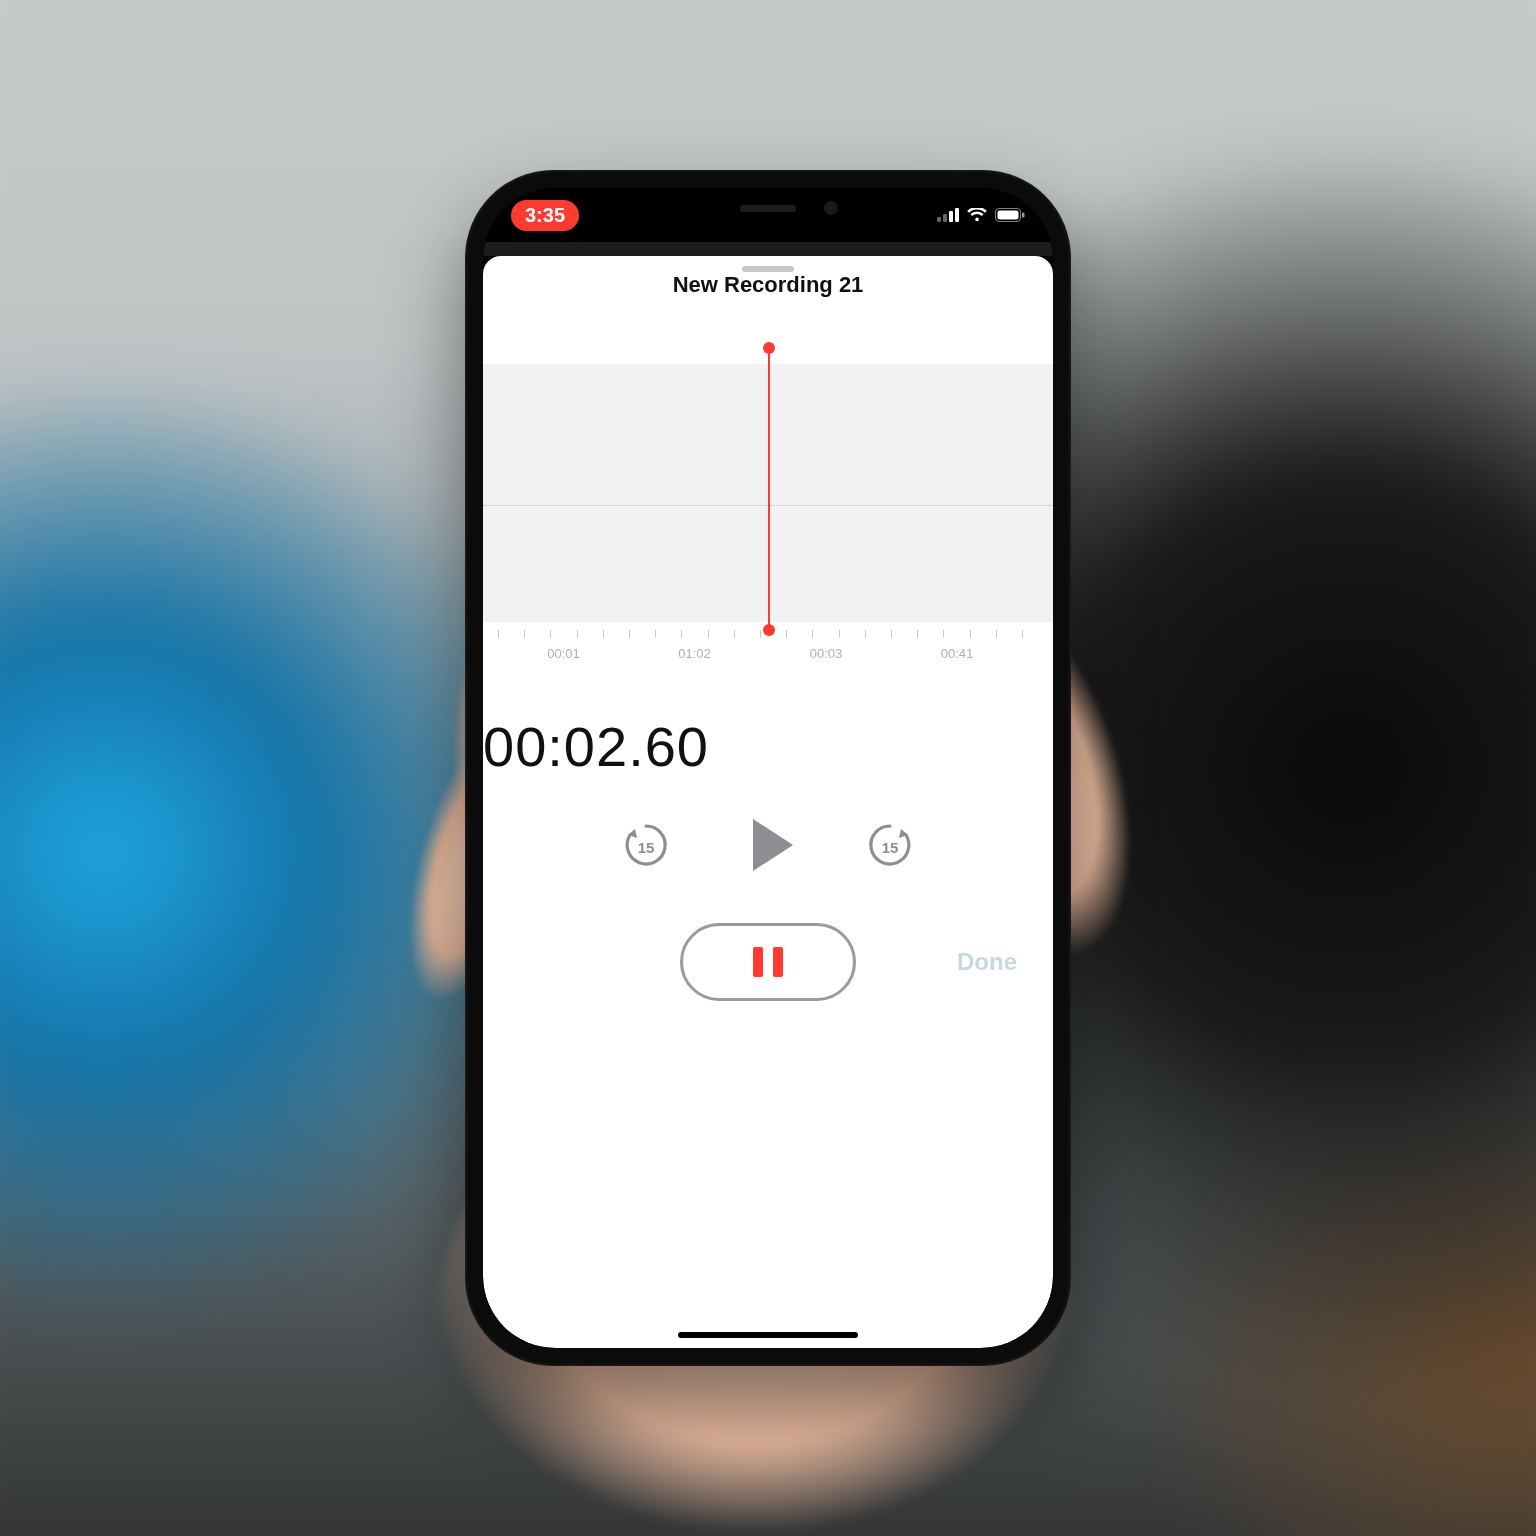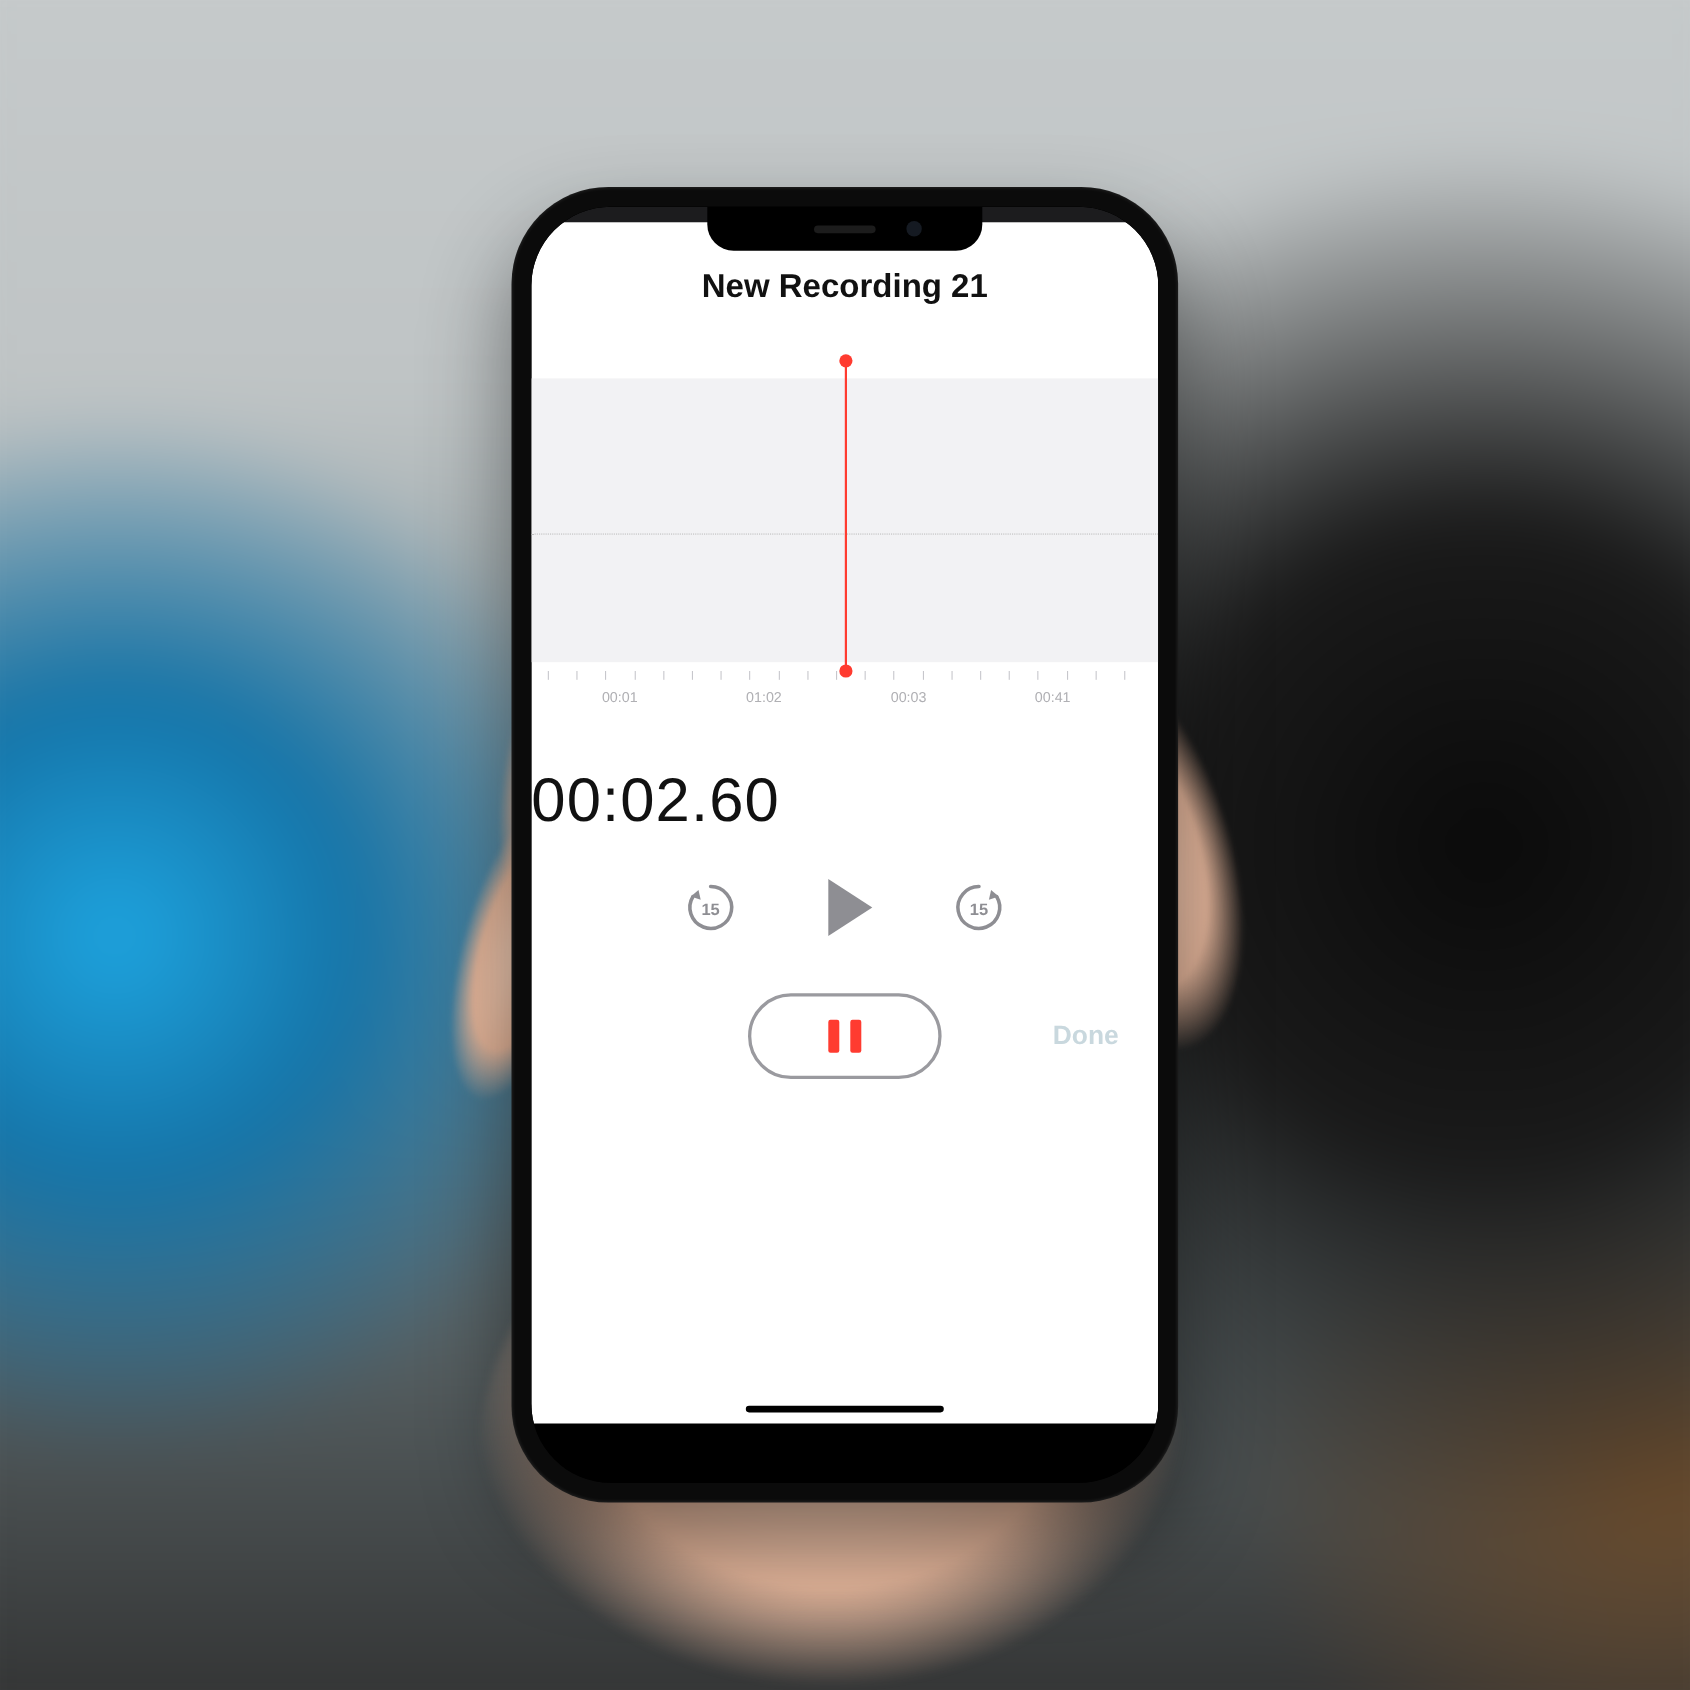--- a/index.html
+++ b/index.html
@@ -54,21 +54,21 @@
   .sicons{display:flex;align-items:center;gap:8px;}
   .sheet-backdrop{background:#1c1c1e;height:14px;}
   .sheet{
     background:#fff;
     height:calc(100% - 54px - 14px);
     border-radius:18px 18px 0 0;
     position:relative;
     display:flex;flex-direction:column;
   }
   .grabber{width:52px;height:6px;background:#c7c7cc;border-radius:3px;margin:10px auto 0;}
-  .title{text-align:center;margin-top:26px;font-size:30px;font-weight:700;color:#111;}
+  .title{text-align:center;font-size:22px;font-weight:700;color:#111;}
   .subtitle{text-align:center;margin-top:6px;font-size:19px;color:#8e8e93;}
   .wave-area{
     margin-top:42px;height:330px;position:relative;
   }
   .wave-bg{
     position:absolute;left:0;right:0;top:24px;bottom:48px;
     background:#f2f2f4;
   }
   .midline{
     position:absolute;left:0;right:0;top:50%;height:0;
@@ -148,20 +148,41 @@
   <div class="finger f2"></div>
   <div class="finger f3"></div>
   <div class="thumb"></div>
 </div>
 
 <div class="phone-wrap">
   <div class="phone">
     <div class="bezel">
       <div class="screen">
 
+        <div class="status">
+          <div class="rec-pill">
+            <span>3:35</span>
+          </div>
+          <div class="sicons">
+            <svg width="22" height="14" viewBox="0 0 22 14">
+                <rect x="0" y="9" width="4" height="5" rx="1" fill="#fff" fill-opacity=".4"></rect>
+                <rect x="6" y="6" width="4" height="8" rx="1" fill="#fff" fill-opacity=".4"></rect>
+                <rect x="12" y="3" width="4" height="11" rx="1" fill="#fff"></rect>
+                <rect x="18" y="0" width="4" height="14" rx="1" fill="#fff"></rect>
+              </svg>
+            <svg width="20" height="14" viewBox="0 0 20 14">
+                <path d="M10 13.2a1.8 1.8 0 100-3.6 1.8 1.8 0 000 3.6zM3.4 6.1a9.4 9.4 0 0113.2 0l-1.9 1.9a6.8 6.8 0 00-9.5 0L3.4 6.1zM.2 2.9a13.9 13.9 0 0119.6 0L17.9 4.8a11.2 11.2 0 00-15.8 0L.2 2.9z" fill="#fff"></path>
+              </svg>
+            <svg width="30" height="14" viewBox="0 0 30 14">
+                <rect x="0.5" y="0.5" width="25" height="13" rx="3.5" stroke="#fff" stroke-opacity=".5" fill="none"></rect>
+                <rect x="2.5" y="2.5" width="21" height="9" rx="2" fill="#fff"></rect>
+                <rect x="27" y="4.5" width="2.5" height="5" rx="1.2" fill="#fff" fill-opacity=".6"></rect>
+              </svg>
+          </div>
+        </div>
 
         <div class="sheet-backdrop"></div>
 
         <div class="sheet">
           <div class="grabber"></div>
 
           <div class="title">New Recording 21</div>
 
           <div class="wave-area">
             <div class="wave-bg"></div>

